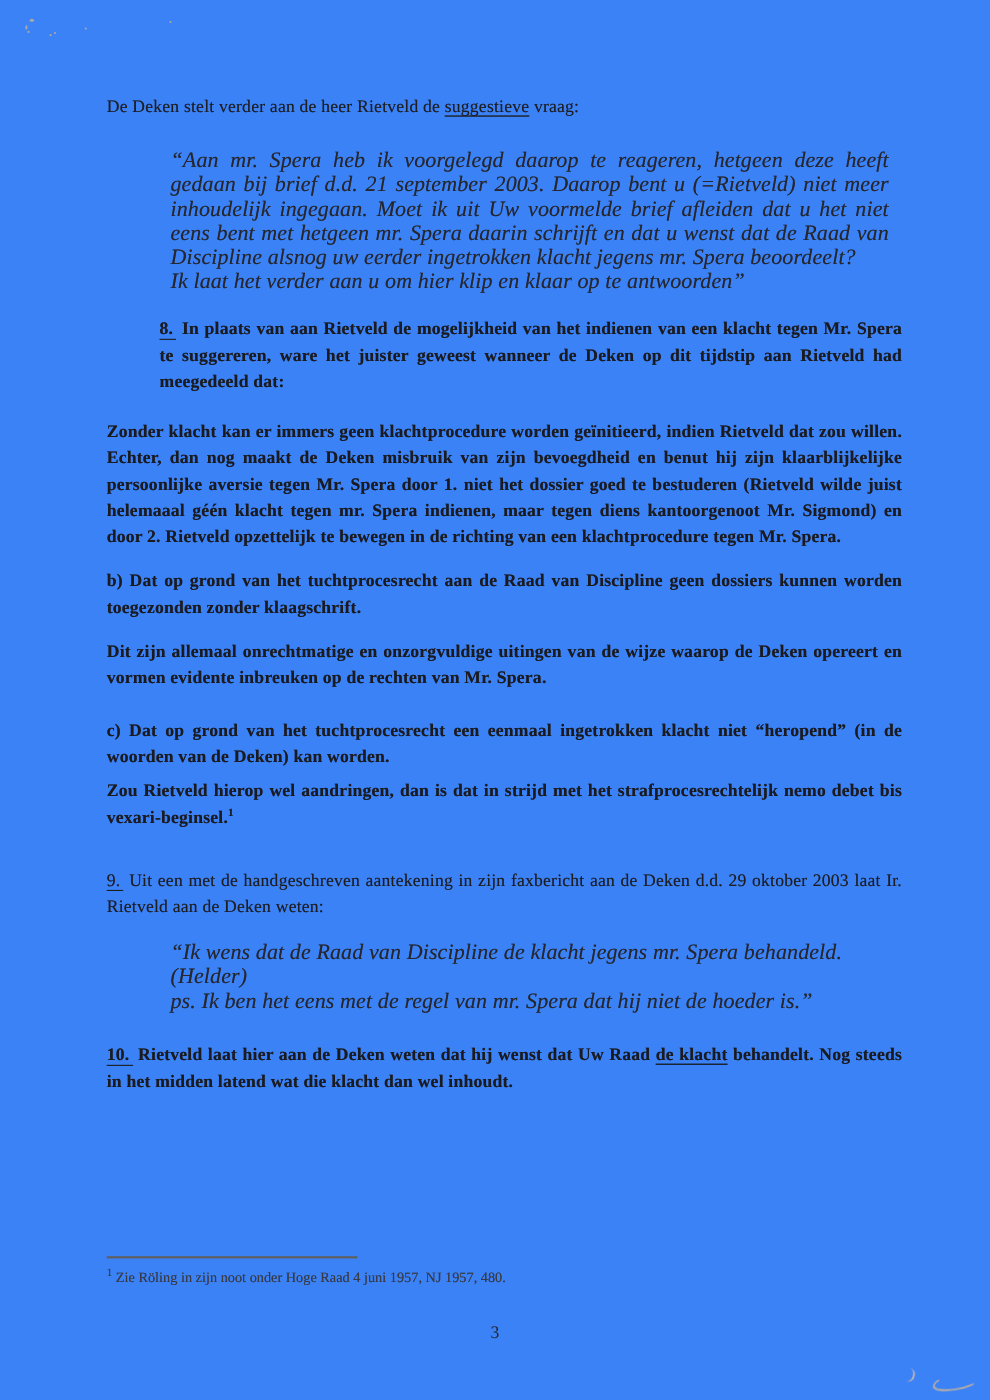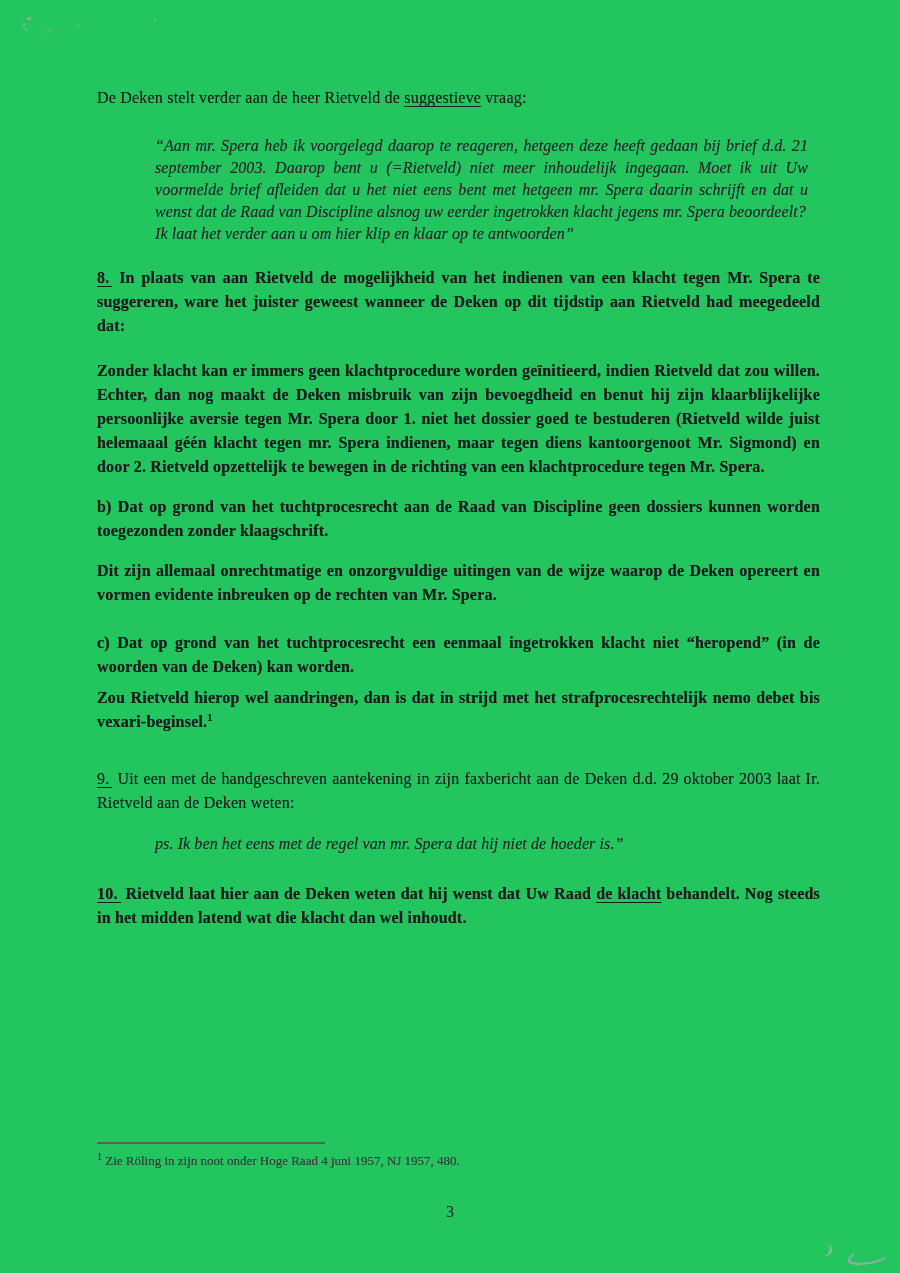--- a/index.html
+++ b/index.html
@@ -1,21 +1,21 @@
 <!DOCTYPE html>
 <html><head>
 <meta charset="utf-8">
 <style>
   html, body { margin: 0; padding: 0; background: #e8e8e8; }
   .page {
     position: relative;
     width: 900px;
     height: 1273px;
     margin: 0 auto;
-    background: #22c55e;
+    background: #3b82f6;
     font-family: "Liberation Serif", "DejaVu Serif", serif;
     color: #1e1e22;
     overflow: hidden;
   }
   .content {
     position: absolute;
     top: 86px;
     left: 97px;
     width: 723px;
   }
@@ -29,39 +29,39 @@
   }
   .first-line { text-align: left; }
   .bold {
     font-weight: 700;
     color: #1b1b1f;
     text-shadow: 0 0 0.4px rgba(15,15,18,0.6);
   }
   .quote {
     margin: 0 12px 0 58px;
     font-style: italic;
-    font-size: 16px;
+    font-size: 20px;
     line-height: 22px;
     color: #26262c;
     letter-spacing: 0.1px;
     text-shadow: 0 0 0.6px rgba(30,30,38,0.5);
   }
   .quote .q-main { text-align: justify; }
   .quote .q-line { text-align: left; }
   .u { text-decoration: underline; text-underline-offset: 2.5px; }
   .num {
     text-decoration: none;
     border-bottom: 1.4px solid currentColor;
     padding-right: 3px;
   }
   sup { font-size: 10px; line-height: 0; }
   
   .mt-intro   { margin-top: 0; }
   .mt-quote1  { margin-top: 25px; }
-  .mt-para8   { margin-top: 21px; }
+  .mt-para8   { margin-top: 21px; margin-left: 48px; }
   .mt-itema   { margin-top: 23px; }
   .mt-zonder  { margin-top: 21px; }
   .mt-dit     { margin-top: 16px; }
   .mt-itemb   { margin-top: 16px; }
   .mt-itemc   { margin-top: 24px; }
   .mt-zou     { margin-top: 7px; }
   .mt-para9   { margin-top: 33px; }
   .mt-quote2  { margin-top: 18px; }
   .mt-para10  { margin-top: 27px; }
 
@@ -155,20 +155,21 @@
 
     <p class="para bold mt-dit">Dit zijn allemaal onrechtmatige en onzorgvuldige uitingen van de wijze waarop de Deken opereert en vormen evidente inbreuken op de rechten van Mr. Spera.</p>
 
     <p class="para bold mt-itemc">c) Dat op grond van het tuchtprocesrecht een eenmaal ingetrokken klacht niet “heropend” (in de woorden van de Deken) kan worden.</p>
 
     <p class="para bold mt-zou"><span>Zou Rietveld hierop wel aandringen, dan is dat in strijd met het strafprocesrechtelijk nemo debet bis vexari-beginsel.</span><sup>1</sup></p>
 
     <p class="para mt-para9"><span class="num">9.</span><span> Uit een met de handgeschreven aantekening in zijn faxbericht aan de Deken d.d. 29 oktober 2003 laat Ir. Rietveld aan de Deken weten:</span></p>
 
     <div class="quote mt-quote2">
+      <div class="q-line">“Ik wens dat de Raad van Discipline de klacht jegens mr. Spera behandeld. (Helder)</div>
       <div class="q-line">ps. Ik ben het eens met de regel van mr. Spera dat hij niet de hoeder is.”</div>
     </div>
 
     <p class="para bold mt-para10"><span class="num">10.</span><span> Rietveld laat hier aan de Deken weten dat hij wenst dat Uw Raad </span><span class="u">de klacht</span><span> behandelt. Nog steeds in het midden latend wat die klacht dan wel inhoudt.</span></p>
 
   </div>
 
   <hr class="footnote-rule">
 
   <div class="footnote"><sup>1</sup><span> Zie Röling in zijn noot onder Hoge Raad 4 juni 1957, NJ 1957, 480.</span></div>

